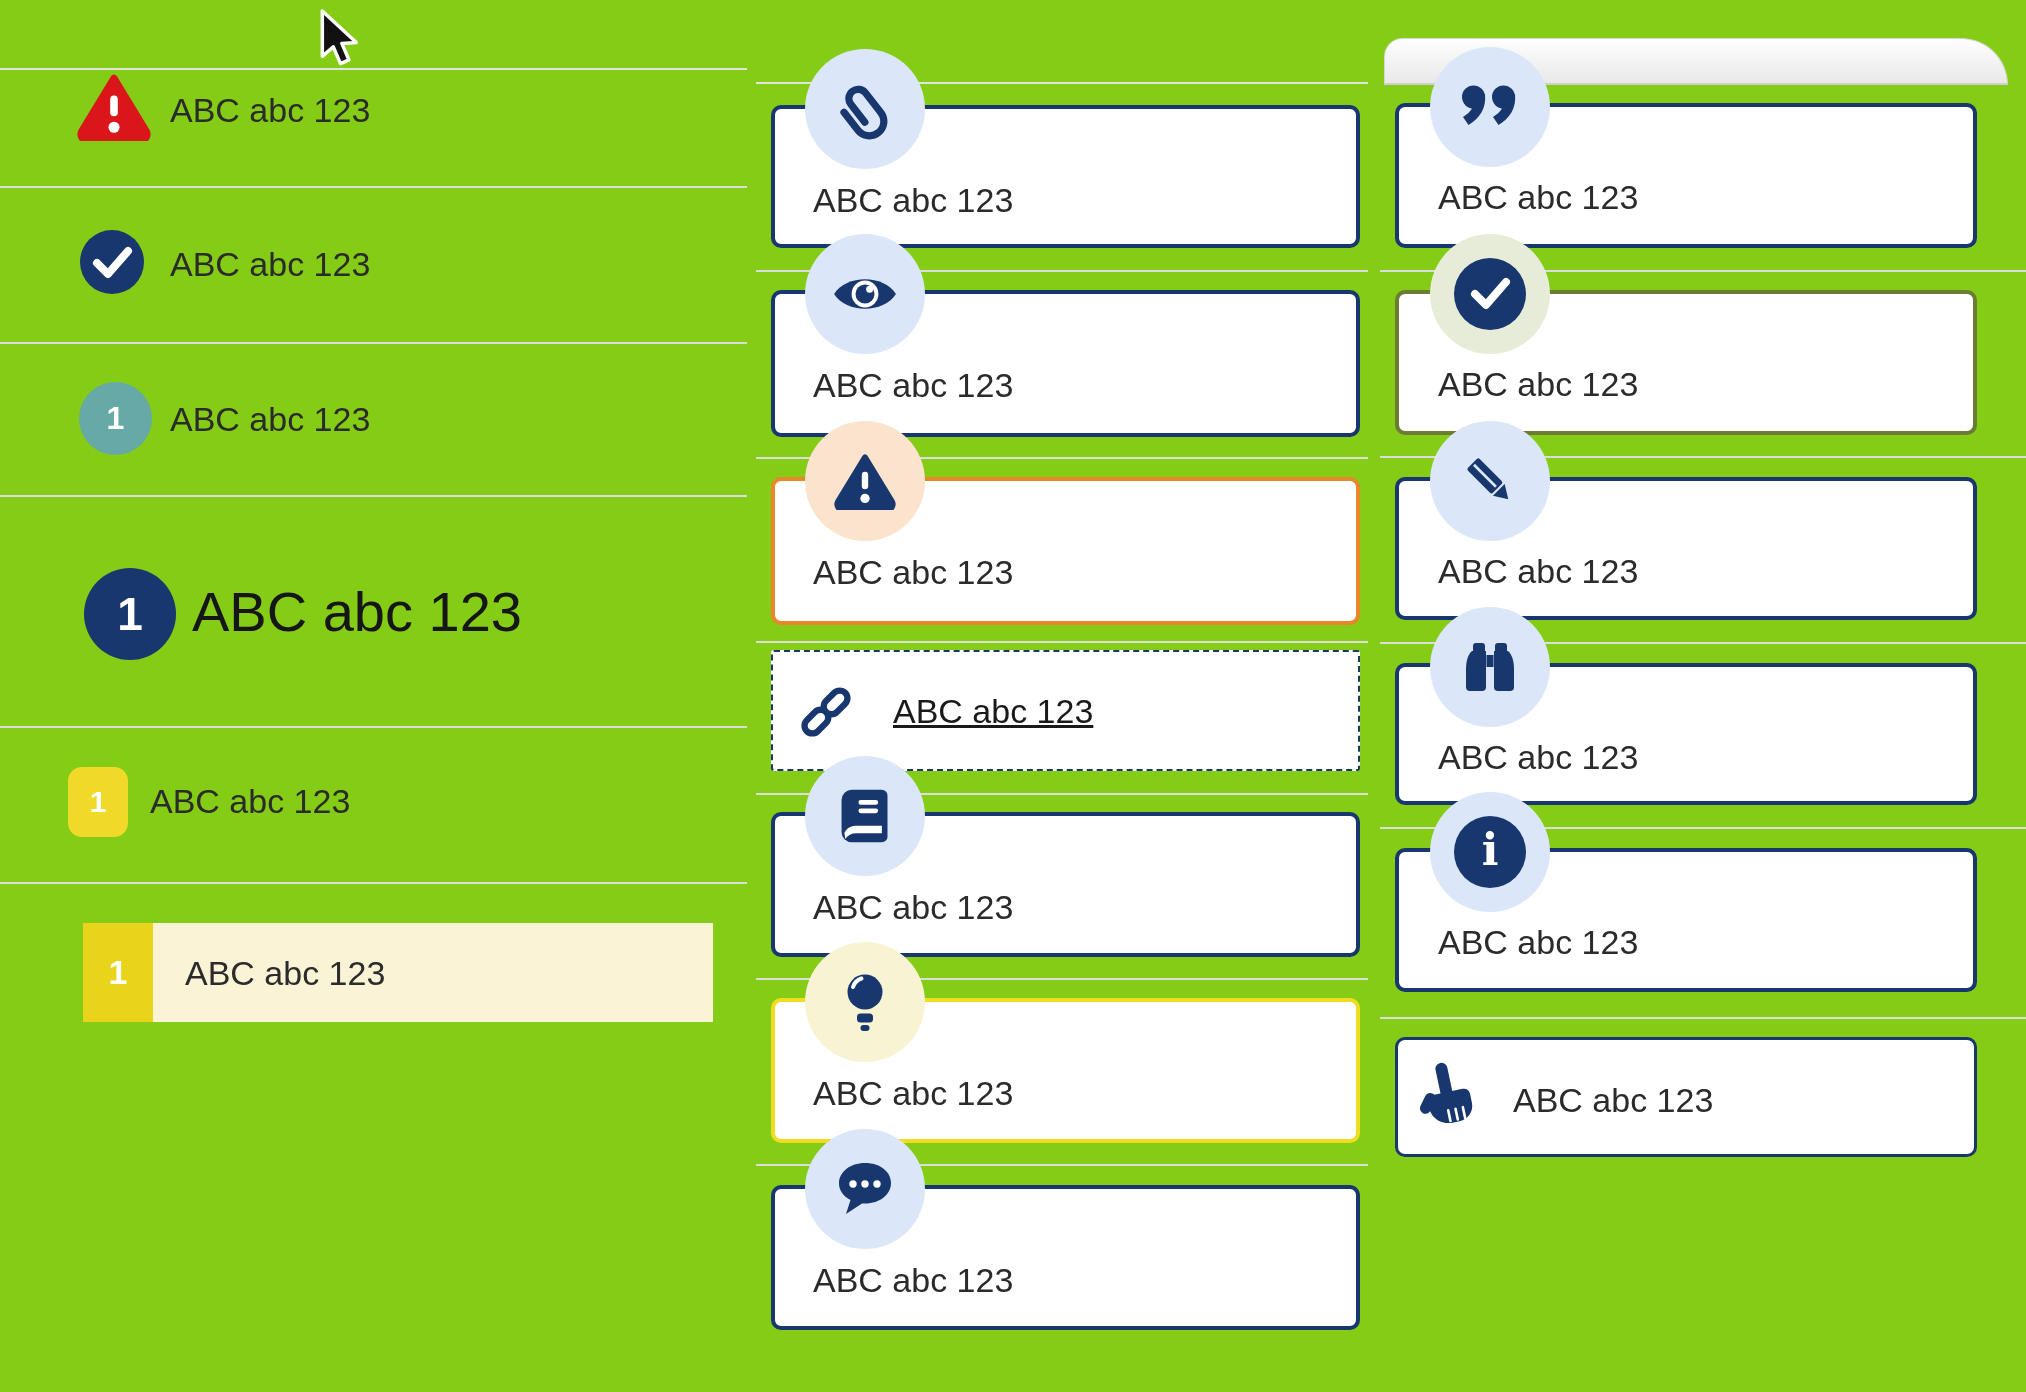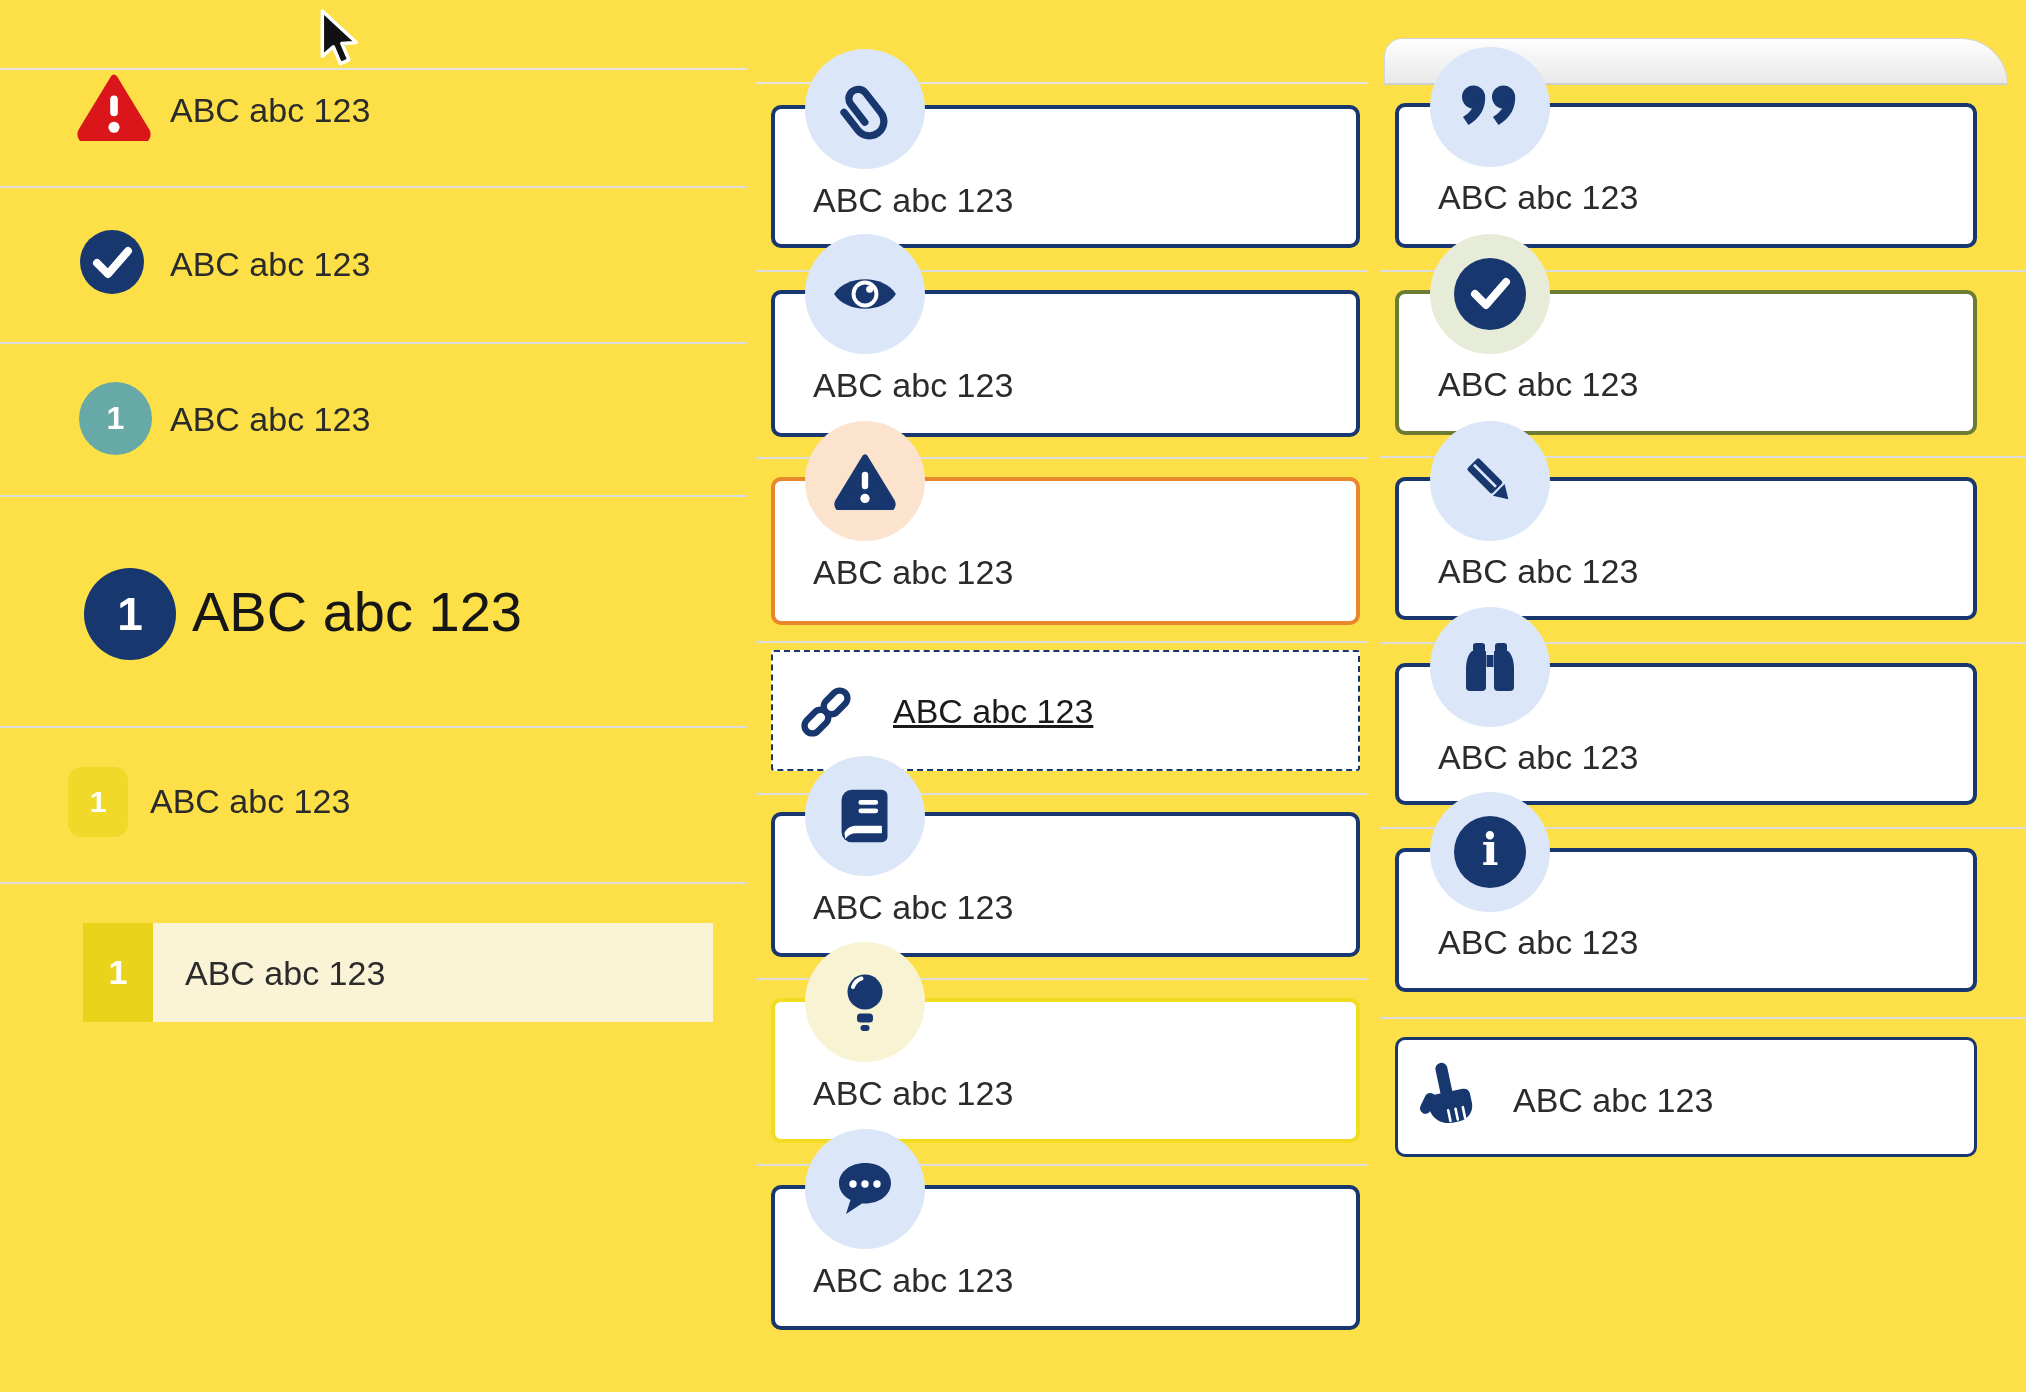--- a/index.html
+++ b/index.html
@@ -1,16 +1,16 @@
 <!DOCTYPE html>
 <html><head>
 <meta charset="utf-8">
 <style>
   html,body{margin:0;padding:0;background:#ffffff;}
-  #screen{position:relative;width:2026px;height:1392px;background:#fde047;overflow:hidden;
+  #screen{position:relative;width:2026px;height:1392px;background:#84cc16;overflow:hidden;
           font-family:"Liberation Sans", sans-serif;}
   .divider{position:absolute;height:2px;background:#dcdcdc;}
   .lbl{position:absolute;font-size:34px;color:#2b2b2b;line-height:1;transform:translateY(-50%);white-space:nowrap;}
   .card{position:absolute;background:#fff;border:4px solid #17376e;border-radius:10px;box-sizing:border-box;}
   .circle{position:absolute;width:120px;height:120px;border-radius:50%;display:flex;align-items:center;justify-content:center;}
   .c-blue{background:#dbe7f8;} .c-peach{background:#fbe3cd;} .c-green{background:#e7ecd9;} .c-yellow{background:#f8f3d3;}
   .badge{position:absolute;display:flex;align-items:center;justify-content:center;color:#fff;font-weight:bold;}
   .inner-navy{width:72px;height:72px;border-radius:50%;background:#17376e;display:flex;align-items:center;justify-content:center;}
   .tab{position:absolute;left:1384px;top:38px;width:624px;height:47px;box-sizing:border-box;
        background:linear-gradient(#fefefe,#e9e9e9);border:1px solid #d6d6d6;border-bottom:2px solid #cfcfcf;

